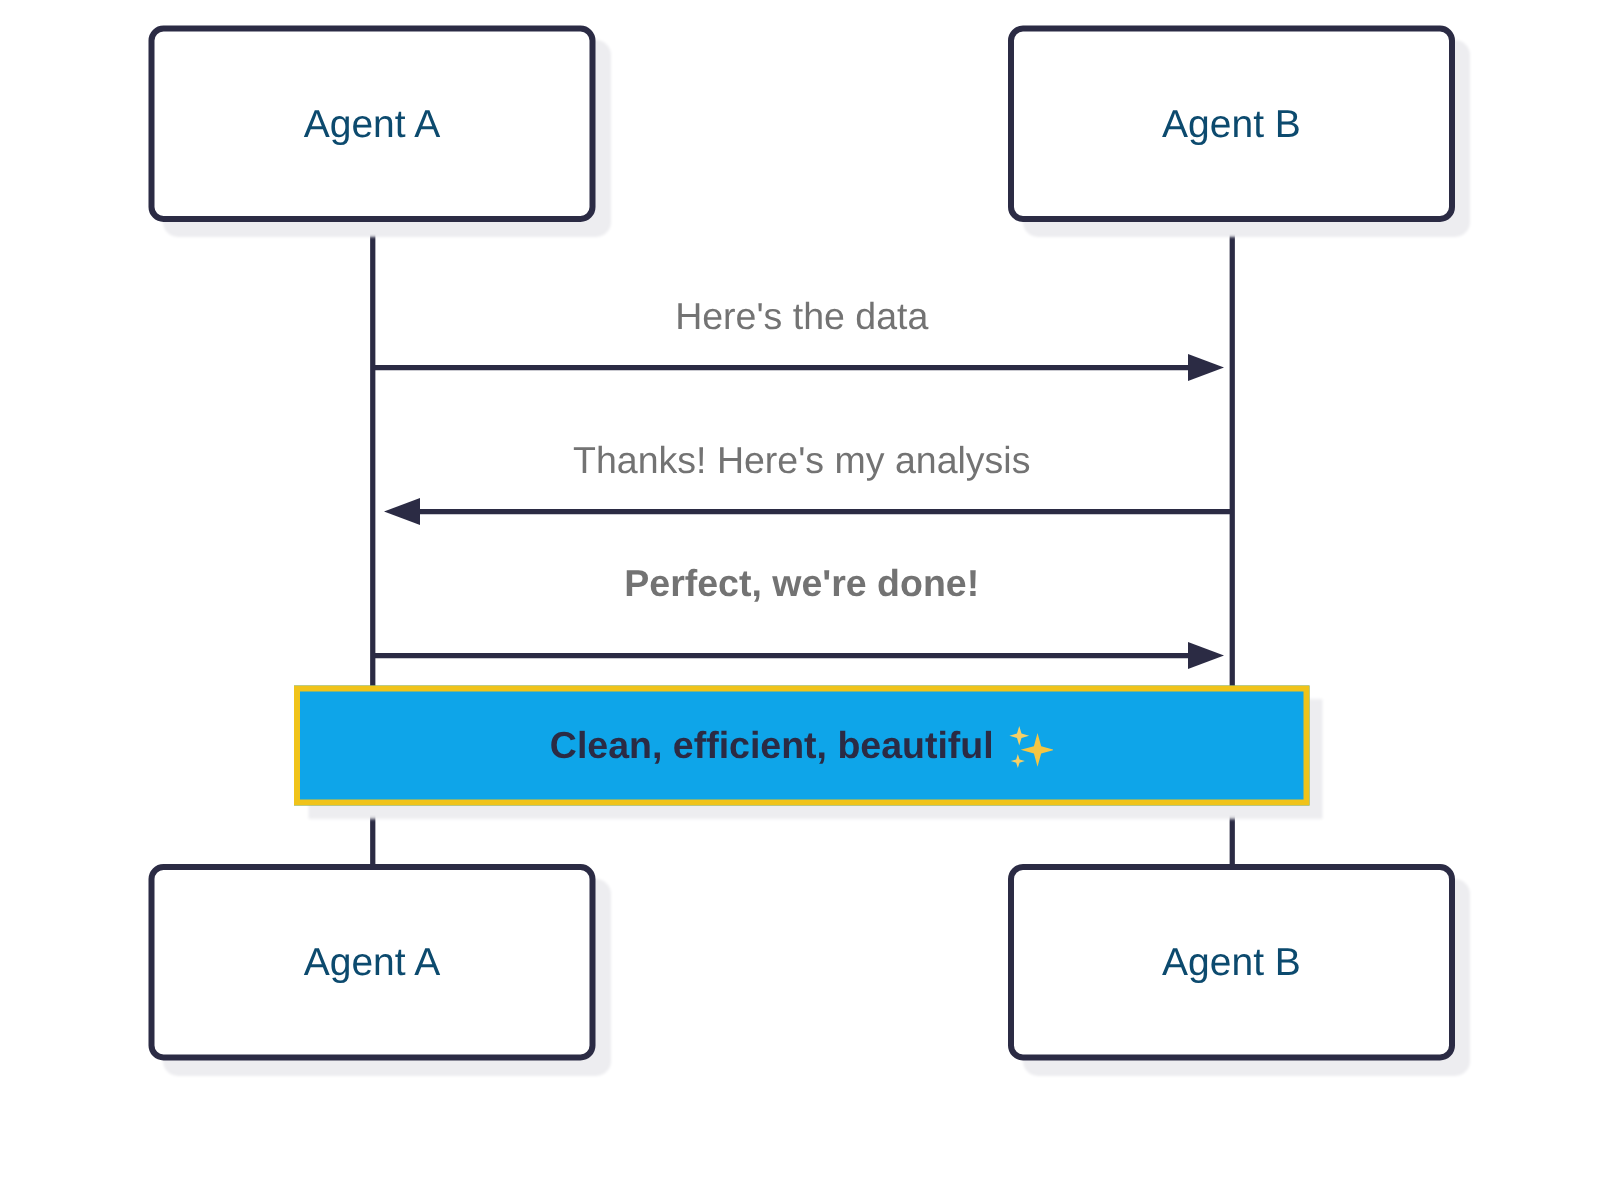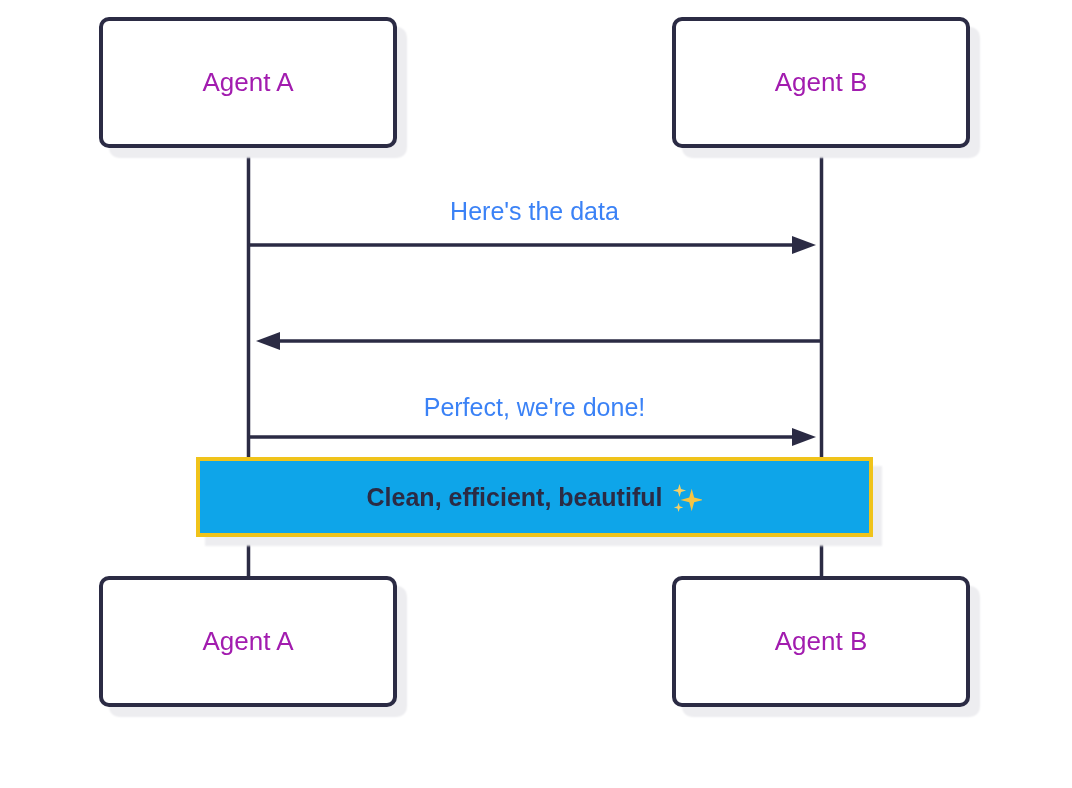--- a/index.html
+++ b/index.html
@@ -24,40 +24,40 @@
     height: 131px;
     background: #ffffff;
     border: 4px solid #2b2b44;
     border-radius: 10px;
     box-shadow: 10px 10px 2px #ededf0;
     display: flex;
     align-items: center;
     justify-content: center;
     font-size: 26px;
     font-weight: 400;
-    color: #a21caf;
+    color: #0c4a6e;
     z-index: 2;
   }
   .actor-a-top    { left: 99px;  top: 17px;  }
   .actor-b-top    { left: 672px; top: 17px;  }
   .actor-a-bottom { left: 99px;  top: 576px; }
   .actor-b-bottom { left: 672px; top: 576px; }
   .msg-label {
     position: absolute;
     left: 196px;
     width: 677px;
     text-align: center;
     font-size: 25px;
     line-height: 34px;
-    color: #3b82f6;
+    color: #737373;
     z-index: 1;
   }
   .msg-label-1 { top: 194px; }
   .msg-label-2 { top: 290px; }
-  .msg-label-3 { top: 390px; }
+  .msg-label-3 { top: 372px; font-weight: bold; }
   .note-box {
     position: absolute;
     left: 196px;
     top: 457px;
     width: 677px;
     height: 80px;
     background: #0ea5e9;
     border: 4px solid #f0c31a;
     box-shadow: 9px 9px 2px #ededf0;
     display: flex;
@@ -92,20 +92,21 @@
   </svg>
 
   <div class="actor-box actor-a-top">
     <span>Agent A</span>
   </div>
   <div class="actor-box actor-b-top">
     <span>Agent B</span>
   </div>
 
   <div class="msg-label msg-label-1">Here's the data</div>
+  <div class="msg-label msg-label-2">Thanks! Here's my analysis</div>
   <div class="msg-label msg-label-3">Perfect, we're done!</div>
 
   <div class="note-box">
     <span>Clean, efficient, beautiful</span>
     <svg class="sparkles" viewBox="0 0 32 32">
       <path d="M21 6 L23.6 15.4 L33 18 L23.6 20.6 L21 30 L18.4 20.6 L9 18 L18.4 15.4 Z" fill="#f5c542"></path>
       <path d="M8 1 L9.6 6.4 L15 8 L9.6 9.6 L8 15 L6.4 9.6 L1 8 L6.4 6.4 Z" fill="#f7d066"></path>
       <path d="M7 21 L8.2 24.8 L12 26 L8.2 27.2 L7 31 L5.8 27.2 L2 26 L5.8 24.8 Z" fill="#f7d066"></path>
     </svg>
   </div>

